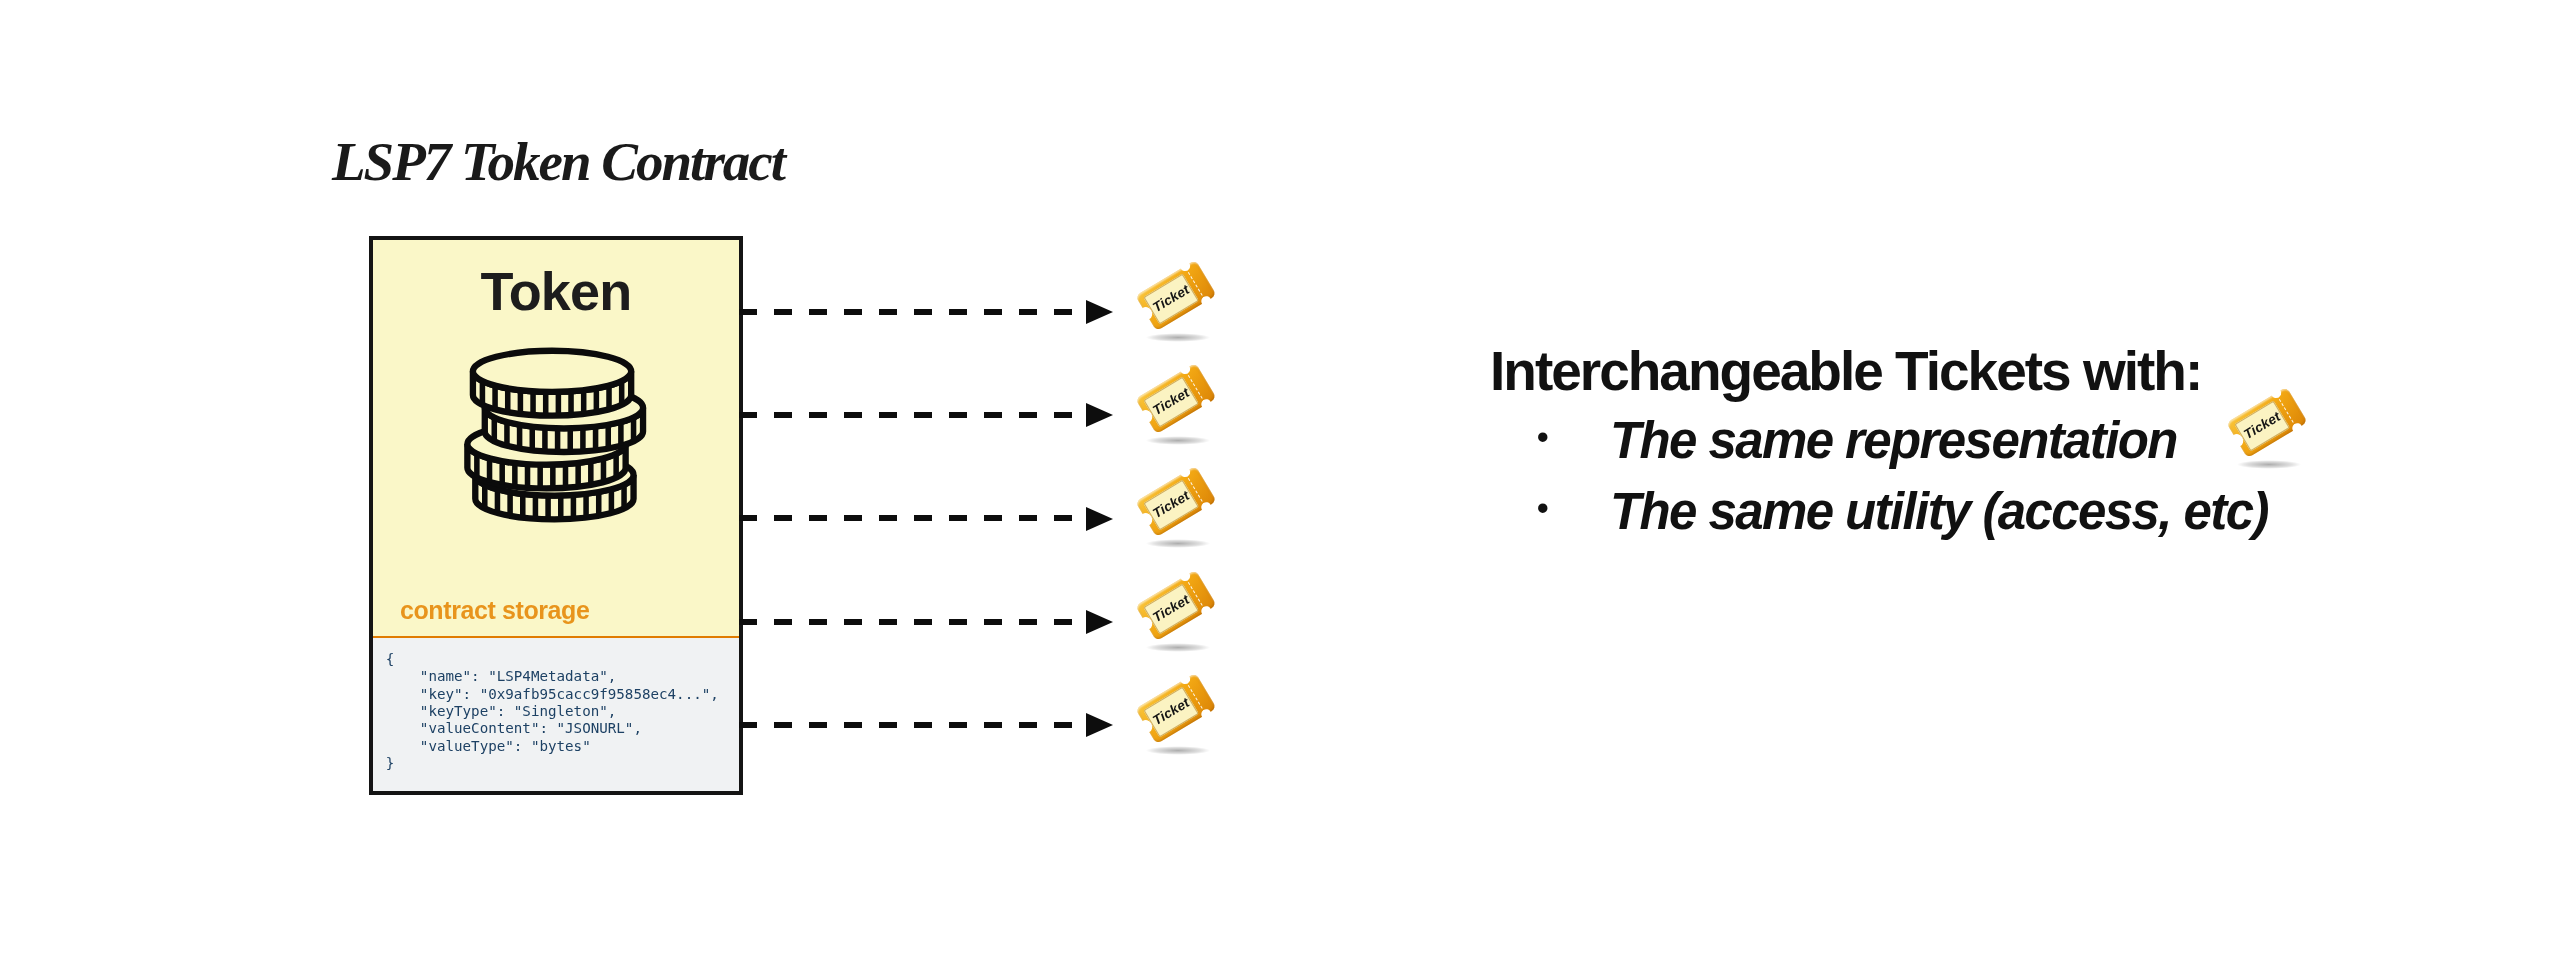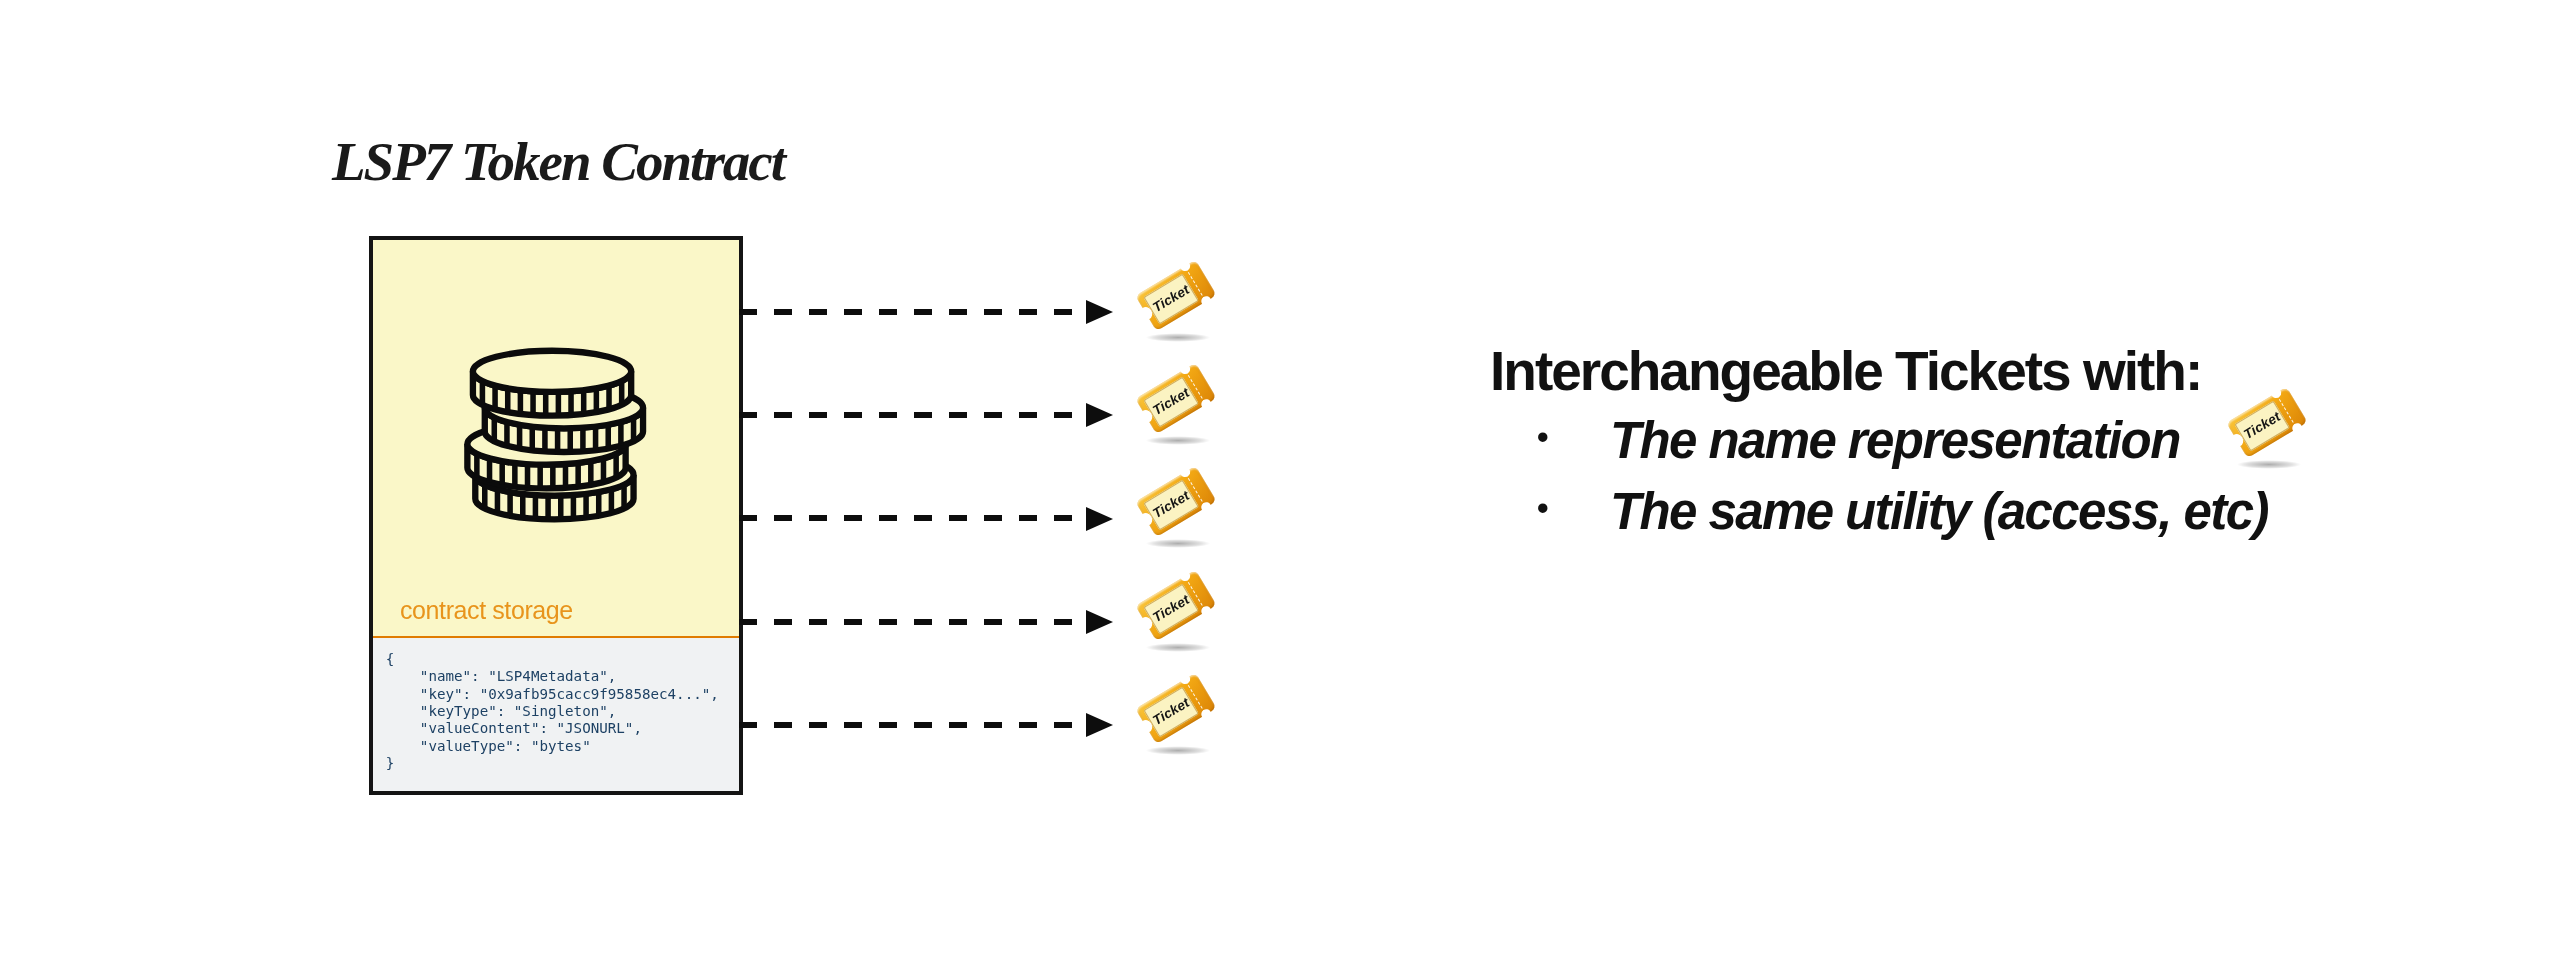--- a/index.html
+++ b/index.html
@@ -22,21 +22,21 @@
   }
   .token-heading{
     margin-top:20px;text-align:center;
     font-size:54px;font-weight:bold;letter-spacing:-0.8px;color:#1d1d1d;
   }
   .coin-stack{
     position:absolute;left:50%;top:106px;transform:translateX(-50%);
   }
   .storage-label{
     position:absolute;left:27px;top:356px;
-    font-size:25px;font-weight:normal;letter-spacing:-0.4px;color:#E8941C;
+    font-size:25px;font-weight:bold;letter-spacing:-0.4px;color:#E8941C;
   }
   .storage-divider{
     position:absolute;left:0;right:0;top:396px;height:2.4px;background:#E07C02;
   }
   .code-panel{
     position:absolute;left:0;right:0;top:398px;bottom:0;
     background:#F0F2F3;padding:12.7px 0 0 12.7px;box-sizing:border-box;
   }
   .code-panel pre{
     margin:0;font-family:"DejaVu Sans Mono",monospace;
@@ -93,20 +93,21 @@
     position:absolute;left:-73px;top:6.3px;
     font-size:33px;font-style:normal;letter-spacing:0;
   }
 </style>
 </head>
 <body>
 
 <div class="diagram-title">LSP7 Token Contract</div>
 
 <div class="token-box">
+  <div class="token-heading">Token</div>
 
   <svg class="coin-stack" width="190" height="182" viewBox="0 0 240 230">
     <defs>
       <g id="coin" stroke="#0b0b0b" fill="none" stroke-linecap="butt">
         <path d="M -100,0 L -100,30 A 100 26 0 0 0 100,30 L 100,0 A 100 26 0 0 1 -100,0 Z" fill="#FAF7C8" stroke-width="8"></path>
         <g stroke-width="7">
           <line x1="-88" y1="12.3" x2="-88" y2="42.3"></line>
           <line x1="-72" y1="18.0" x2="-72" y2="48.0"></line>
           <line x1="-56" y1="21.5" x2="-56" y2="51.5"></line>
           <line x1="-40" y1="23.8" x2="-40" y2="53.8"></line>
@@ -200,21 +201,21 @@
     <div class="notch notch-left"></div>
     <div class="notch notch-top"></div>
     <div class="notch notch-bottom"></div>
   </div>
 </div>
 
 <div class="right-panel">
   <div class="right-heading">Interchangeable Tickets with:</div>
 
   <div class="bullet-row" style="top:70px">
-    <span class="bullet-dot">•</span><span>The name representation</span>
+    <span class="bullet-dot">•</span><span>The same representation</span>
   </div>
 
   <div class="bullet-row" style="top:141px">
     <span class="bullet-dot">•</span><span>The same utility (access, etc)</span>
   </div>
 
   <div class="ticket" style="left:736px;top:46px">
     <div class="ticket-shadow"></div>
     <div class="ticket-body">
       <div class="ticket-inner">Ticket</div>

